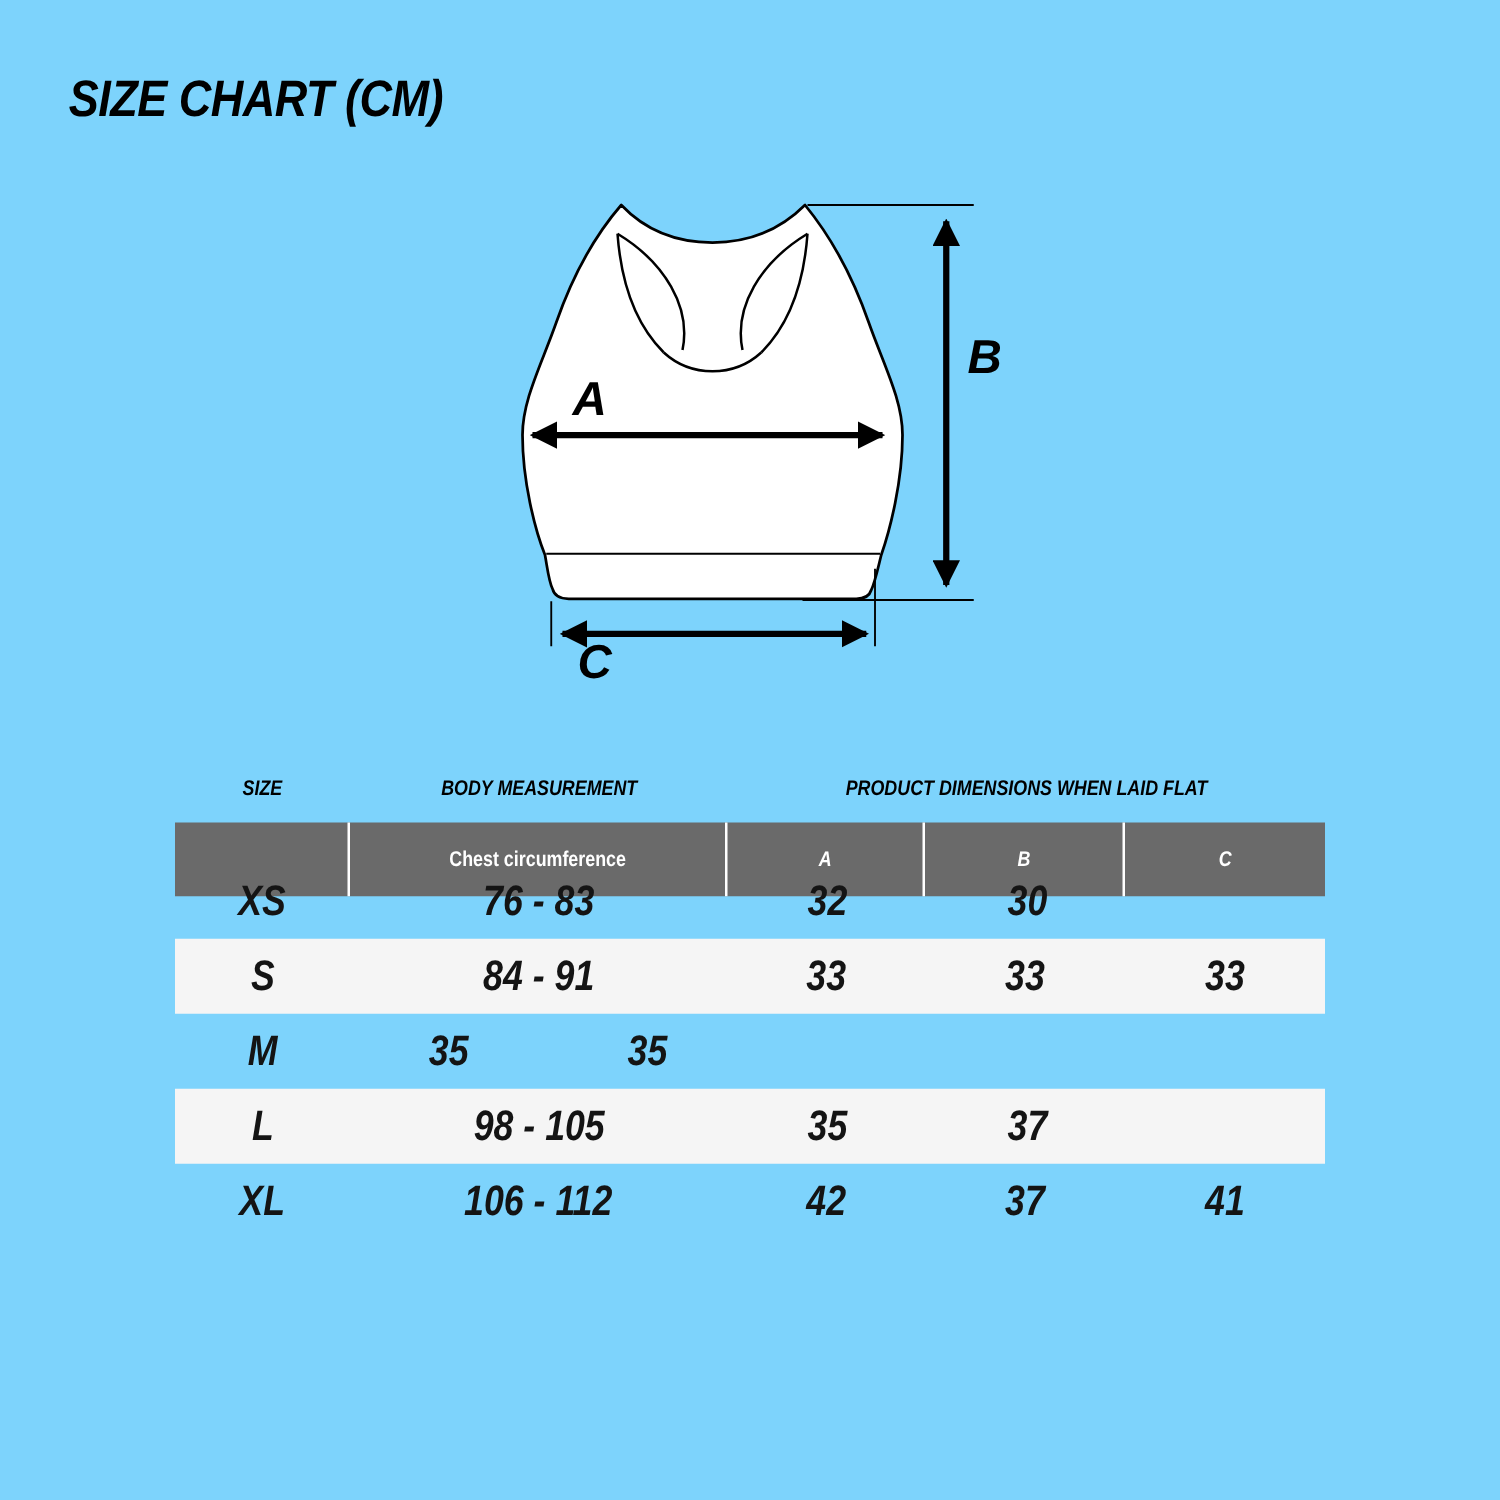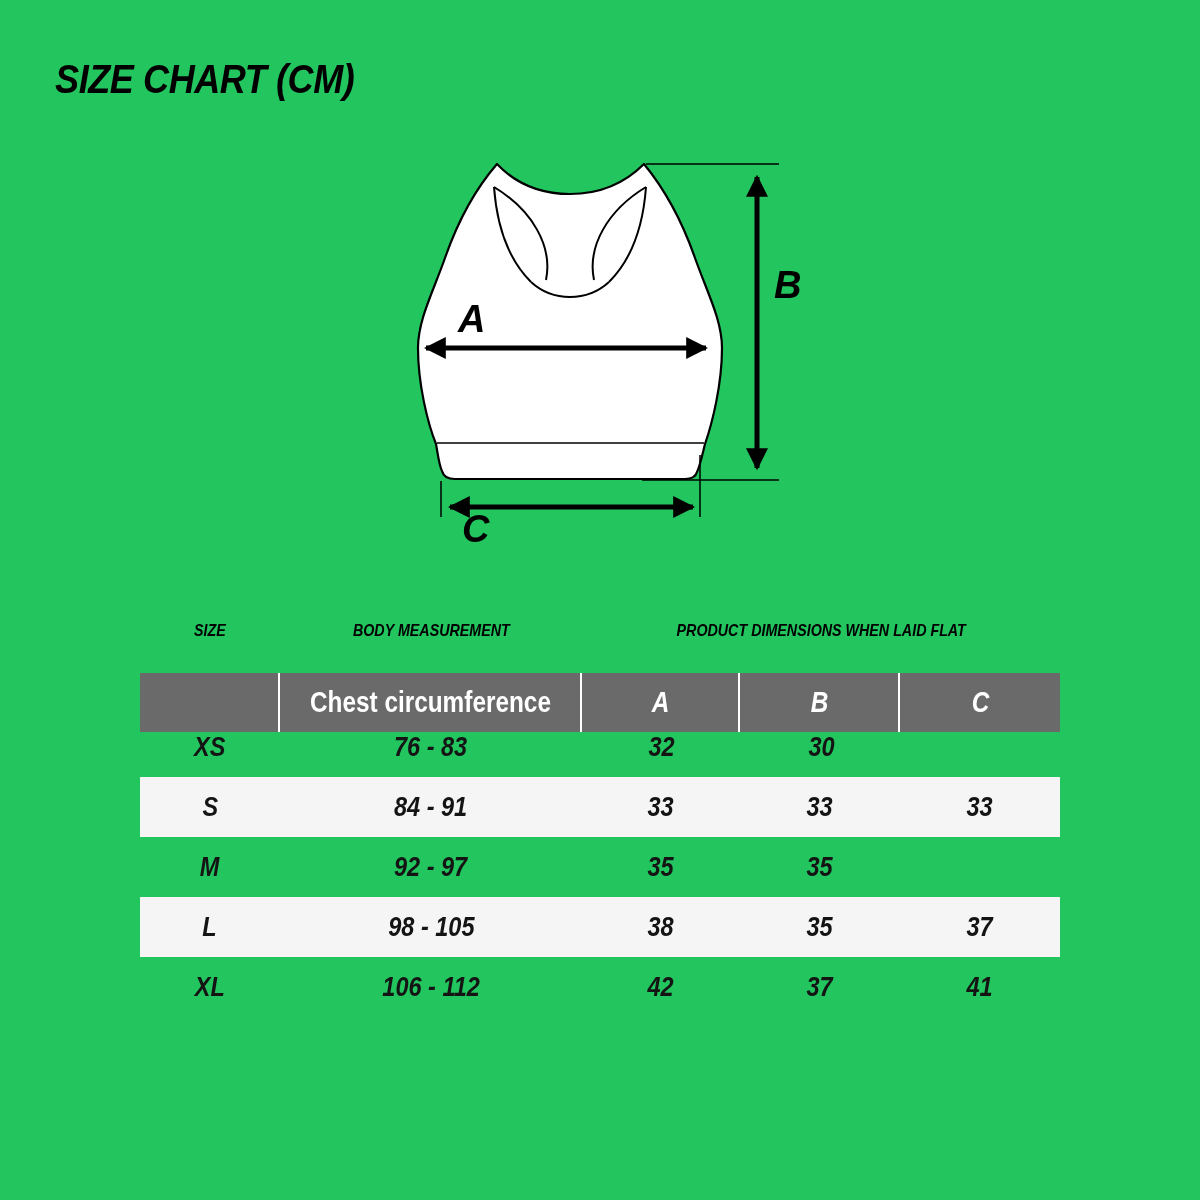--- a/index.html
+++ b/index.html
@@ -1,18 +1,18 @@
 <!DOCTYPE html>
 <html><head>
 <meta charset="utf-8">
 <style>
   html,body { margin:0; padding:0; }
   .page {
     position:relative; width:1200px; height:1200px;
-    background:#22c55e; overflow:hidden;
+    background:#7dd3fc; overflow:hidden;
     font-family:"Liberation Sans", sans-serif;
     color:#000;
   }
   .cond { display:inline-block; transform:scaleX(0.84); white-space:nowrap; }
 
   .title {
     position:absolute; left:55px; top:56px; margin:0;
     font-size:41px; font-weight:bold; font-style:italic;
     letter-spacing:-0.5px;
   }
@@ -25,29 +25,29 @@
     display:flex; align-items:center; justify-content:center;
     font-size:17px; font-weight:bold; font-style:italic; color:#000;
   }
   #gh-size    { left:140px; width:140px; }
   #gh-body    { left:280px; width:302px; }
   #gh-product { left:582px; width:478px; }
 
   .thead {
     position:absolute; left:140px; top:658px; width:920px; height:59px;
     display:flex; background:#6a6a6a; color:#ffffff;
-    font-size:29px; font-weight:bold;margin-top:15px;
+    font-size:17px; font-weight:bold;
   }
   .thead .cell { border-right:2px solid #ffffff; box-sizing:border-box; }
   .thead .cell:last-child { border-right:none; }
   .thead .abc { font-style:italic; }
 
   .tbody {
-    position:absolute; left:140px; top:717px; width:920px;
-    font-size:28px; font-style:italic; font-weight:bold; color:#141414;
+    position:absolute; left:140px; top:691px; width:920px;
+    font-size:34px; font-style:italic; font-weight:bold; color:#141414;
   }
   .trow { display:flex; height:60px; }
   .trow:nth-child(even) { background:#f5f5f5; }
 
   .cell { display:flex; align-items:center; justify-content:center; }
   .w1 { width:140px; } .w2 { width:302px; } .w3 { width:158px; }
   .w4 { width:160px; } .w5 { width:160px; }
 </style>
 </head>
 <body>
@@ -149,40 +149,34 @@
           <span class="cond">33</span>
         </div>
       <div class="cell w5">
           <span class="cond">33</span>
         </div>
     </div>
     <div class="trow">
       <div class="cell w1">
           <span class="cond">M</span>
         </div>
-      <div class="cell w2">
-          <span class="cond">92 - 97</span>
-        </div>
       <div class="cell w3">
           <span class="cond">35</span>
         </div>
       <div class="cell w5">
           <span class="cond">35</span>
         </div>
     </div>
     <div class="trow">
       <div class="cell w1">
           <span class="cond">L</span>
         </div>
       <div class="cell w2">
           <span class="cond">98 - 105</span>
         </div>
-      <div class="cell w3">
-          <span class="cond">38</span>
-        </div>
       <div class="cell w4">
           <span class="cond">35</span>
         </div>
       <div class="cell w5">
           <span class="cond">37</span>
         </div>
     </div>
     <div class="trow">
       <div class="cell w1">
           <span class="cond">XL</span>

